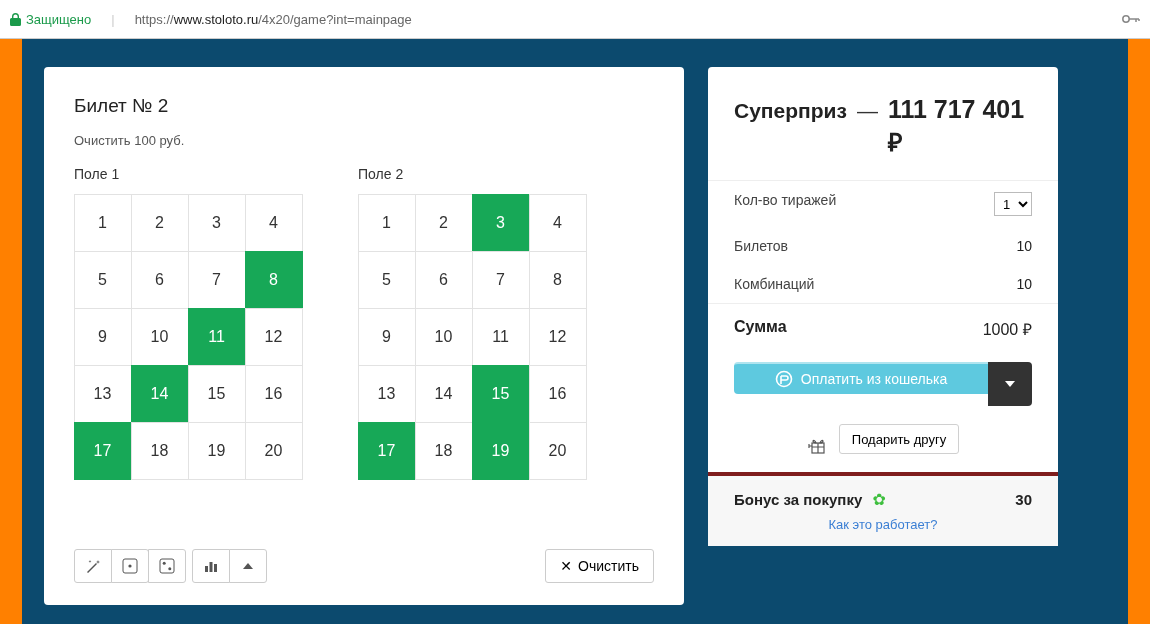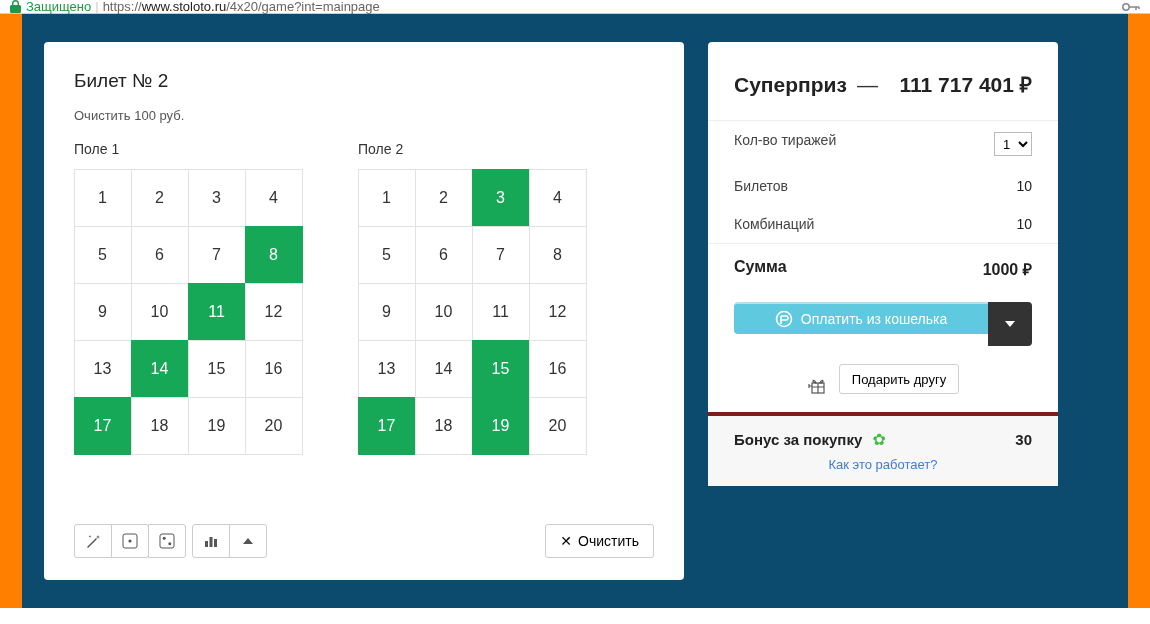--- a/index.html
+++ b/index.html
@@ -1,19 +1,19 @@
 <!DOCTYPE html>
 <html><head>
 <meta charset="utf-8">
 <style>
   * { box-sizing: border-box; margin: 0; padding: 0; }
   body { font-family: Arial, sans-serif; background: #fff; font-size: 14px; color: #333; }
 
   
-  .browser-bar { height: 14px; border-bottom: 1px solid #ccc; display: flex; align-items: center; padding: 0 10px; gap: 4px; font-size: 13px; color:#555;}
+  .browser-bar { height: 39px; border-bottom: 1px solid #ccc; display: flex; align-items: center; padding: 0 10px; gap: 20px; font-size: 13px; color:#555;}
   .secure { color: #1a9a4a; display:flex; align-items:center; gap:5px;}
   .url-sep { color:#ccc; }
   .url { color:#666; }
   .url .host { color:#222; }
   .key-icon { margin-left:auto; color:#888; }
 
   .page { display:flex; height: 594px; }
   .orange-bar { width: 22px; background:#ff8000; }
   .center { flex:1; background:#0c4a6e; padding: 28px 22px; display:flex; gap: 24px; align-items:flex-start; }
 
@@ -33,27 +33,27 @@
   .toolbar { position:absolute; bottom:22px; left:30px; right:30px; display:flex; align-items:center;}
   .btngrp { display:flex; margin-right:6px;}
   .iconbtn { width:38px; height:34px; border:1px solid #ccc; background:#fff; display:flex; align-items:center; justify-content:center; font-size:14px; cursor:pointer; border-radius:3px;}
   .btngrp .iconbtn + .iconbtn { margin-left:-1px; border-top-left-radius:0; border-bottom-left-radius:0;}
   .btngrp .iconbtn:first-child { border-top-right-radius:0; border-bottom-right-radius:0;}
   .clear-btn { margin-left:auto; height:34px; border:1px solid #ccc; background:#fff; padding:0 14px; display:flex; align-items:center; gap:6px; font-size:14px; cursor:pointer; border-radius:3px;}
 
   .prize-row { display:flex; align-items:baseline; gap:10px; margin-bottom:22px;}
   .prize-label { font-size:21px; font-weight:700; color:#222;}
   .prize-dash { font-size:21px;}
-  .prize-val { font-size:21px; font-weight:700; color:#222; margin-left:auto;}
+  .prize-val { font-size:25px; font-weight:700; color:#222; margin-left:auto;}
 
   .divider { border-top:1px solid #eee; margin:0 -26px;}
   .info-row { display:flex; align-items:flex-start; justify-content:space-between; padding:11px 0; font-size:14px; color:#444;}
   .info-row .val { color:#222;}
   .sum-row { padding:14px 0; font-size:16px; font-weight:700; color:#222;}
-  .sum-row .val { font-weight:700;}
+  .sum-row .val { font-weight:400;}
 
   .draws-select { height:24px; border:1px solid #bbb; background:#fff; font-size:13px; padding:0 4px;}
 
   .pay-row { display:flex; margin-top:8px;}
   .pay-btn { flex:1; height:32px; background:#5ec9df; border-top:2px solid rgba(255,255,255,0.5); border-left:none; border-right:none; border-bottom:none; color:#fff; font-size:14px; display:flex; align-items:center; justify-content:center; gap:8px; border-radius:4px 0 0 4px; cursor:pointer;}
   .pay-drop { width:44px; height:44px; background:#333; color:#fff; display:flex; align-items:center; justify-content:center; border:none; border-radius:0 4px 4px 0; cursor:pointer;}
   .tri-down { width:0; height:0; border-left:5px solid transparent; border-right:5px solid transparent; border-top:6px solid #fff;}
 
   .gift-row { display:flex; align-items:flex-end; justify-content:center; gap:12px; margin-top:18px; margin-bottom:18px;}
   .gift-btn { height:30px; border:1px solid #d0d0d0; background:#fff; padding:0 12px; font-size:13px; border-radius:3px; cursor:pointer;}

